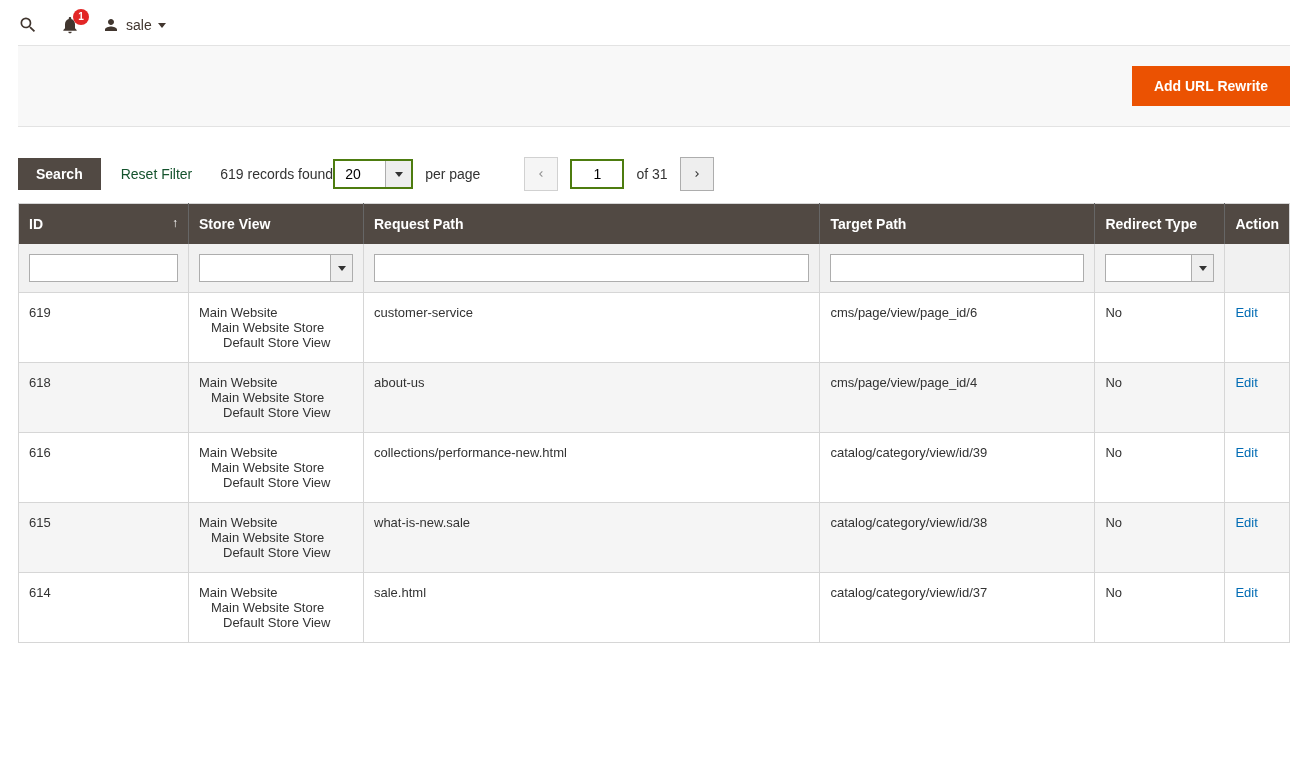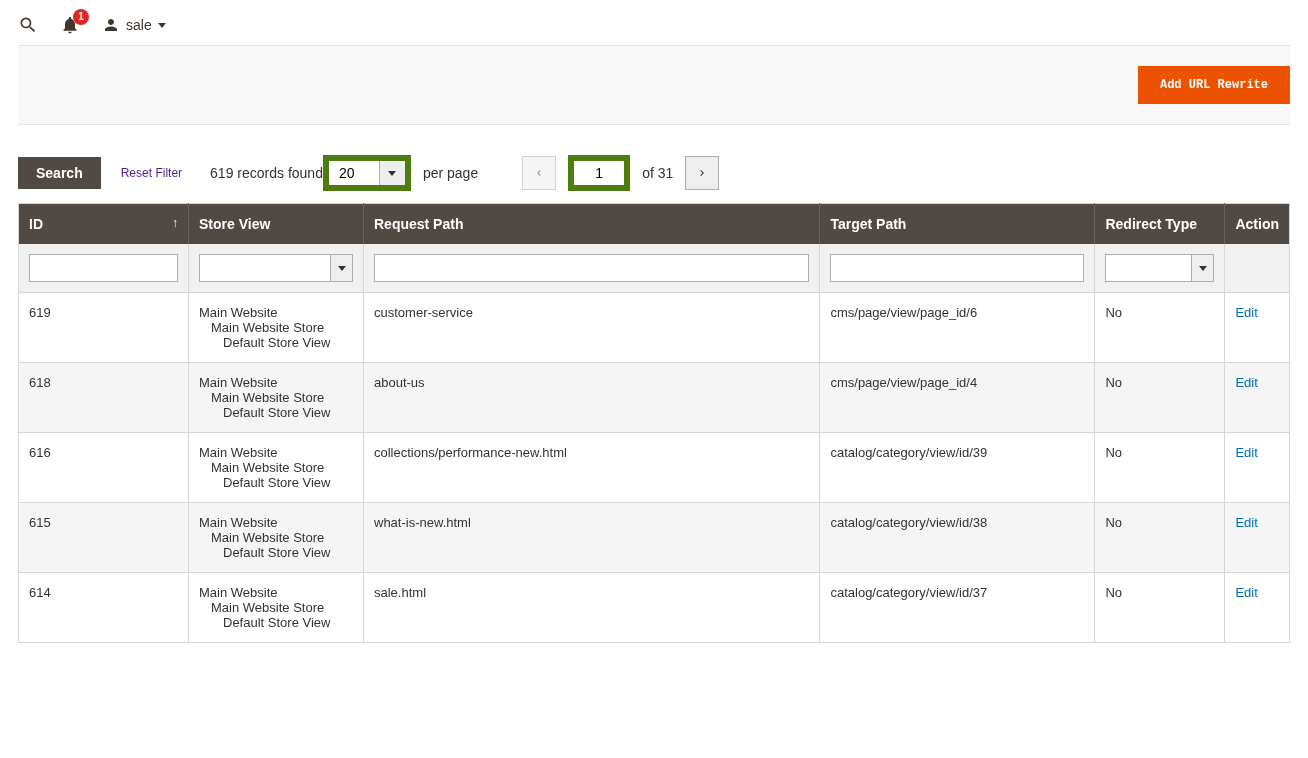--- a/index.html
+++ b/index.html
@@ -10,30 +10,30 @@
   .header h1 { font-size: 28px; font-weight: 400; color: #41362f; }
   .header-right { display: flex; align-items: center; gap: 22px; }
   .icon-btn { background: none; border: none; cursor: pointer; display: flex; align-items: center; position: relative; color: #41362f; }
   .icon-btn svg { width: 20px; height: 20px; fill: #41362f; }
   .badge { position: absolute; top: -6px; right: -9px; background: #e22626; color: #fff; border-radius: 9px; font-size: 10px; min-width: 16px; height: 16px; line-height: 16px; text-align: center; font-weight: 600; }
   .user-btn { display: flex; align-items: center; gap: 6px; background: none; border: none; cursor: pointer; color: #41362f; font-size: 14px; }
   .user-btn svg.avatar { width: 18px; height: 18px; fill: #41362f; }
   .user-btn .caret { width: 0; height: 0; border-left: 4px solid transparent; border-right: 4px solid transparent; border-top: 5px solid #41362f; }
 
   .action-bar { background: #f8f8f8; border: 1px solid #e3e3e3; border-left: none; border-right: none; padding: 20px 0; display: flex; justify-content: flex-end; margin-bottom: 30px; }
-  .btn-primary { background: #eb5202; color: #fff; border: none; padding: 12px 22px; font-size: 12px; font-weight: 600; cursor: pointer; font-family: Liberation Mono, monospace; }
+  .btn-primary { background: #eb5202; color: #fff; border: none; padding: 12px 22px; font-size: 14px; font-weight: 600; cursor: pointer; }
 
   .toolbar { display: flex; align-items: center; justify-content: flex-start; margin-bottom: 12px; }
   .toolbar-left { display: flex; align-items: center; gap: 20px; }
   .btn-dark { background: #514943; color: #fff; border: none; padding: 8px 18px; font-size: 14px; font-weight: 600; cursor: pointer; }
-  .link { color: #4c1d95; cursor: pointer; background: none; border: none; font-size: 12px; }
+  .link { color: #14532d; cursor: pointer; background: none; border: none; font-size: 14px; }
   .records { color: #333; margin-left: 8px; }
 
   .toolbar-right { display: flex; align-items: center; gap: 12px; }
-  .select-wrap, .input-wrap { display: flex; align-items: stretch; border: 6px solid #4d7c0f; background: #fff; height: 36px; }
+  .select-wrap, .input-wrap { display: flex; align-items: stretch; border: 2px solid #4d7c0f; background: #fff; height: 30px; }
   .select-wrap input, .input-wrap input { border: none; outline: none; padding: 0 10px; width: 50px; font-size: 14px; text-align: left; }
   .input-wrap input { text-align: center; }
   .select-arrow { width: 26px; background: #eee; border-left: 1px solid #adadad; display: flex; align-items: center; justify-content: center; cursor: pointer; }
   .select-arrow .tri { width: 0; height: 0; border-left: 4px solid transparent; border-right: 4px solid transparent; border-top: 5px solid #333; }
   .pager-btn { width: 34px; height: 34px; background: #eee; border: 1px solid #adadad; display: flex; align-items: center; justify-content: center; cursor: pointer; }
   .pager-btn.disabled { opacity: 0.55; cursor: default; }
   .pager-btn svg { width: 12px; height: 12px; fill: #333; }
   .perpage-text, .of-text { color: #333; }
 
   table.grid { width: 100%; border-collapse: collapse; border: 1px solid #d6d6d6; }
@@ -215,21 +215,21 @@
         </tr>
         <tr>
           <td>615</td>
           <td>
             <div class="storeview">
               <div class="l1">Main Website</div>
               <div class="l2">Main Website Store</div>
               <div class="l3">Default Store View</div>
             </div>
           </td>
-          <td>what-is-new.html</td>
+          <td>what-is-new.sale</td>
           <td>catalog/category/view/id/38</td>
           <td>No</td>
           <td><span class="edit-link">Edit</span></td>
         </tr>
         <tr>
           <td>614</td>
           <td>
             <div class="storeview">
               <div class="l1">Main Website</div>
               <div class="l2">Main Website Store</div>

